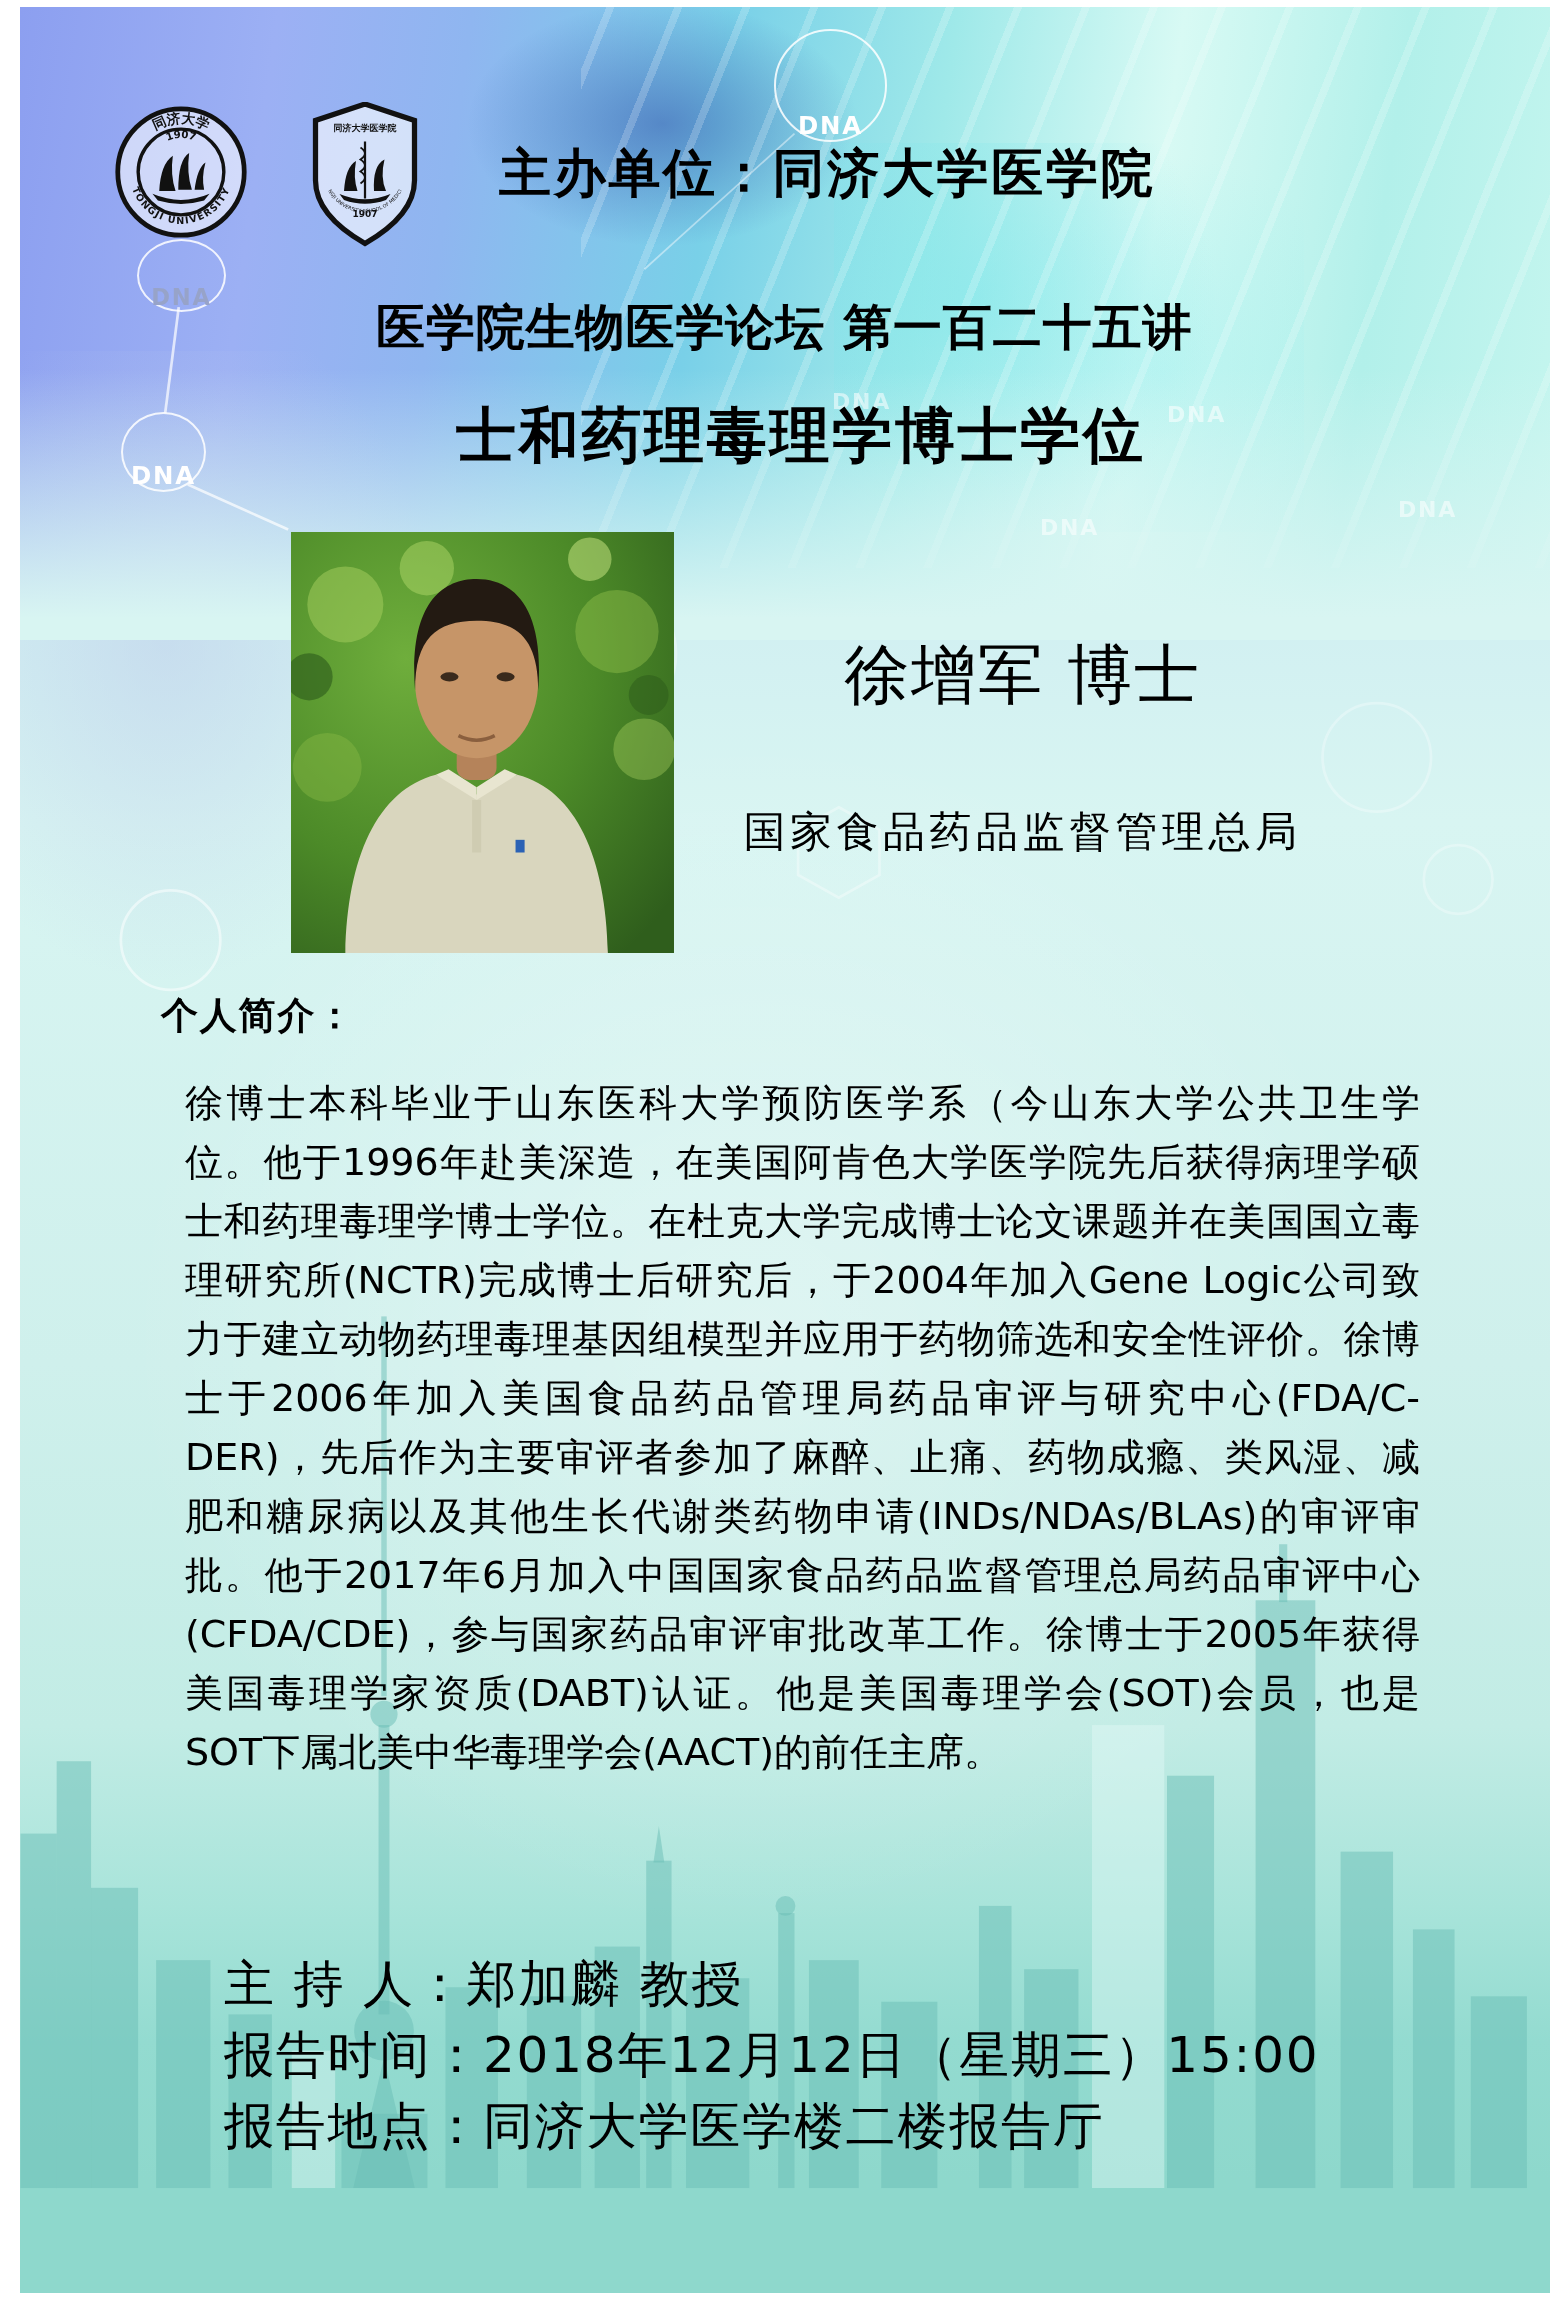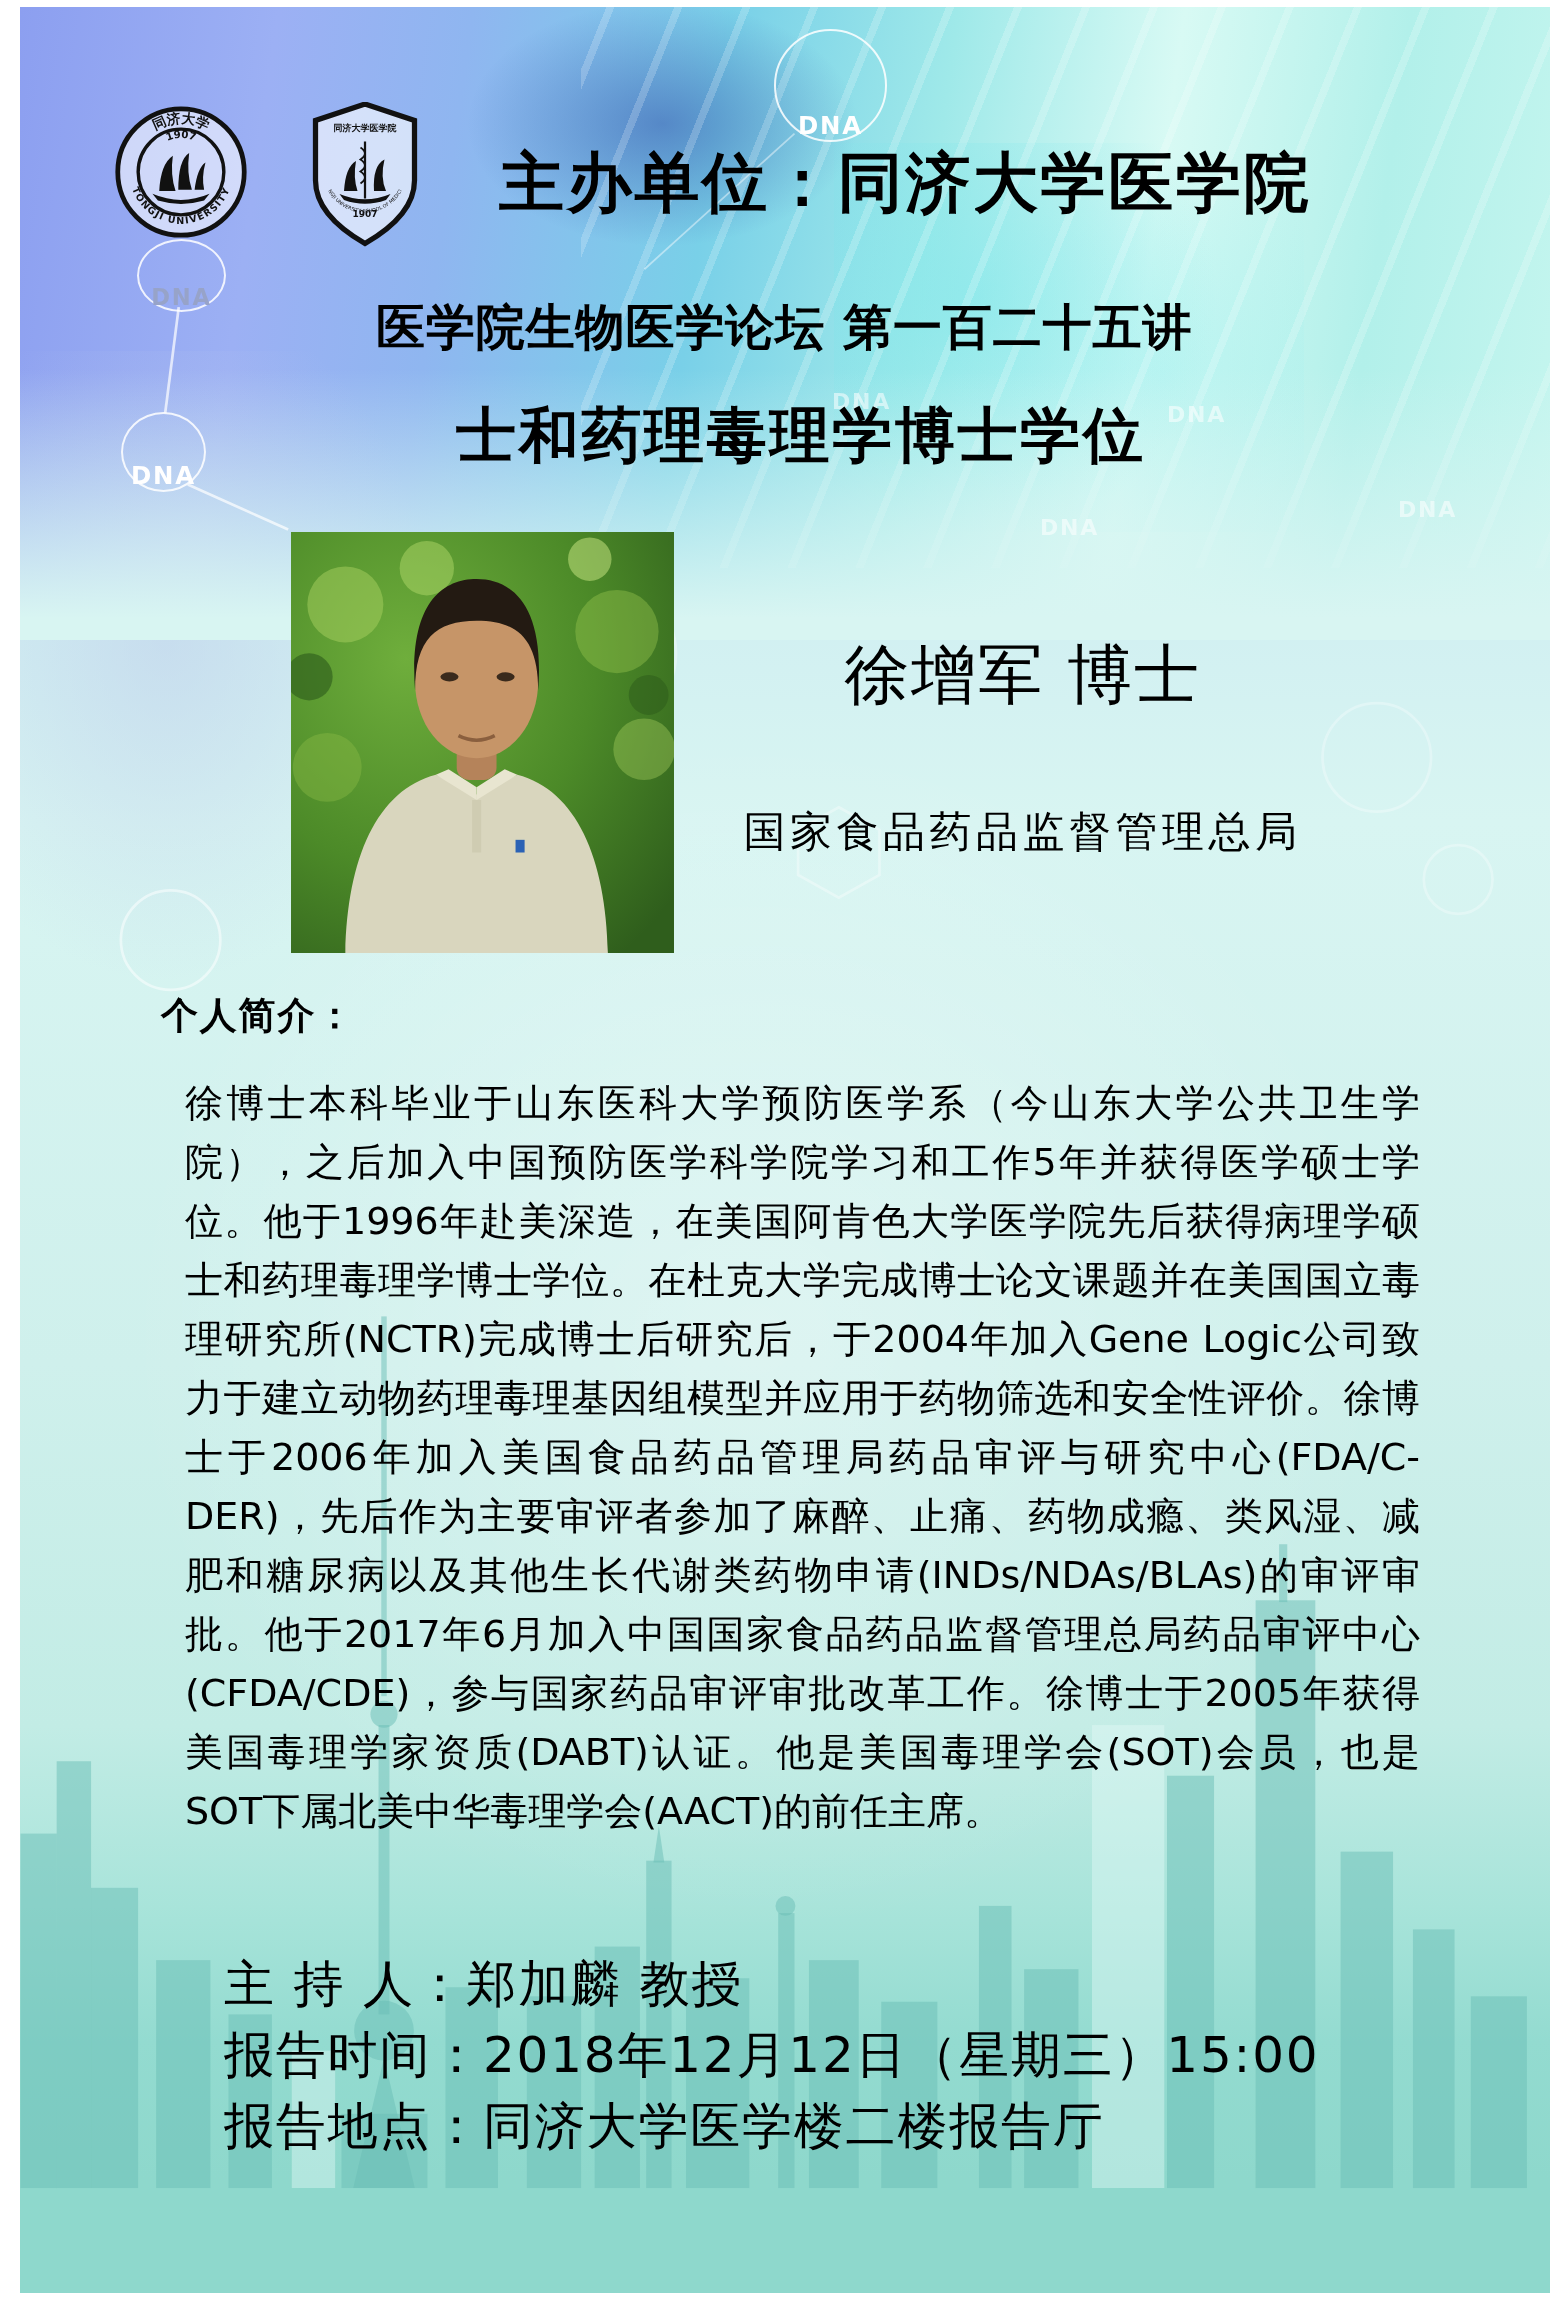--- a/index.html
+++ b/index.html
@@ -29,21 +29,21 @@
   .skyline{position:absolute;left:0;top:1266px;}
   .sk{fill:rgba(105,190,182,.5);}
   .sk-light{fill:rgba(228,251,248,.42);}
   .dna-node{position:absolute;display:flex;align-items:flex-end;justify-content:center;
     font-weight:bold;letter-spacing:1.8px;}
   .ring{border:2.7px solid rgba(255,255,255,.85);border-radius:50%;}
   .dna-grey{color:#97a3c9;font-size:22.6px;}
   .dna-white{color:#ffffff;font-size:24.4px;}
   .dna-faint{color:rgba(255,255,255,.55);font-size:22px;}
   .host-line{position:absolute;left:479px;top:132px;font-family:"DejaVu Serif","Liberation Serif",serif;
-    font-weight:bold;font-size:65px;letter-spacing:2.7px;white-space:nowrap;}
+    font-weight:bold;font-size:52px;letter-spacing:2.7px;white-space:nowrap;}
   .series-line{position:absolute;left:356px;top:288px;font-weight:bold;font-size:49px;letter-spacing:0.9px;white-space:nowrap;}
   .lecture-title{position:absolute;left:436px;top:389px;font-weight:bold;font-size:60px;letter-spacing:2.7px;white-space:nowrap;}
   .photo{position:absolute;left:271px;top:525px;width:383px;height:421px;}
   .speaker-name{position:absolute;left:731px;top:624px;width:543px;text-align:center;
     font-size:65px;letter-spacing:1.8px;white-space:nowrap;}
   .affiliation{position:absolute;left:686px;top:789px;width:633px;text-align:center;
     font-size:42px;line-height:72px;letter-spacing:4.5px;}
   .bio-heading{position:absolute;left:141px;top:984px;font-weight:bold;font-size:37px;letter-spacing:1.8px;}
   .bio{position:absolute;left:141px;top:1067px;width:1259px;font-size:38px;}
   .bio-line{height:59px;line-height:59px;text-align:justify;text-align-last:justify;white-space:nowrap;margin-left:24px;}
@@ -208,21 +208,20 @@
     </svg>
 
     <div class="speaker-name">徐增军 博士</div>
     <div class="affiliation">
       <div>国家食品药品监督管理总局</div>
     </div>
 
     <div class="bio-heading">个人简介：</div>
     <div class="bio">
       <div class="bio-line">徐博士本科毕业于山东医科大学预防医学系（今山东大学公共卫生学</div>
-      <div class="bio-line">院），之后加入中国预防医学科学院学习和工作5年并获得医学硕士学</div>
       <div class="bio-line">位。他于1996年赴美深造，在美国阿肯色大学医学院先后获得病理学硕</div>
       <div class="bio-line">士和药理毒理学博士学位。在杜克大学完成博士论文课题并在美国国立毒</div>
       <div class="bio-line">理研究所(NCTR)完成博士后研究后，于2004年加入Gene  Logic公司致</div>
       <div class="bio-line">力于建立动物药理毒理基因组模型并应用于药物筛选和安全性评价。徐博</div>
       <div class="bio-line">士于2006年加入美国食品药品管理局药品审评与研究中心(FDA/C-</div>
       <div class="bio-line">DER)，先后作为主要审评者参加了麻醉、止痛、药物成瘾、类风湿、减</div>
       <div class="bio-line">肥和糖尿病以及其他生长代谢类药物申请(INDs/NDAs/BLAs)的审评审</div>
       <div class="bio-line">批。他于2017年6月加入中国国家食品药品监督管理总局药品审评中心</div>
       <div class="bio-line">(CFDA/CDE)，参与国家药品审评审批改革工作。徐博士于2005年获得</div>
       <div class="bio-line">美国毒理学家资质(DABT)认证。他是美国毒理学会(SOT)会员，也是</div>

